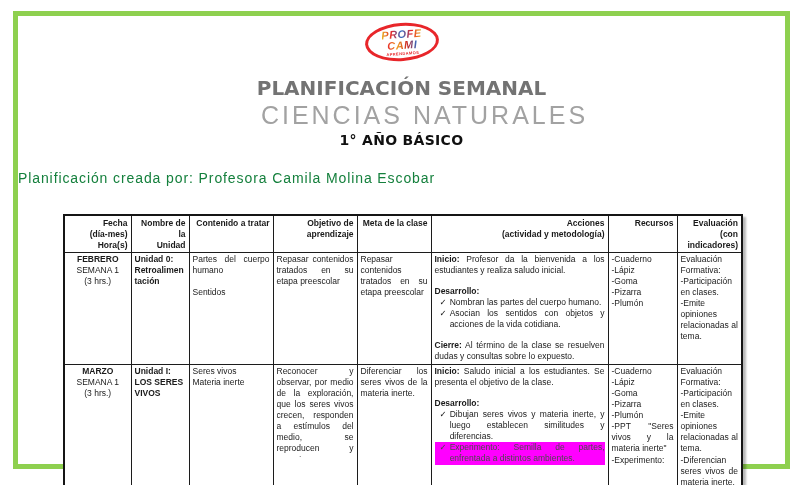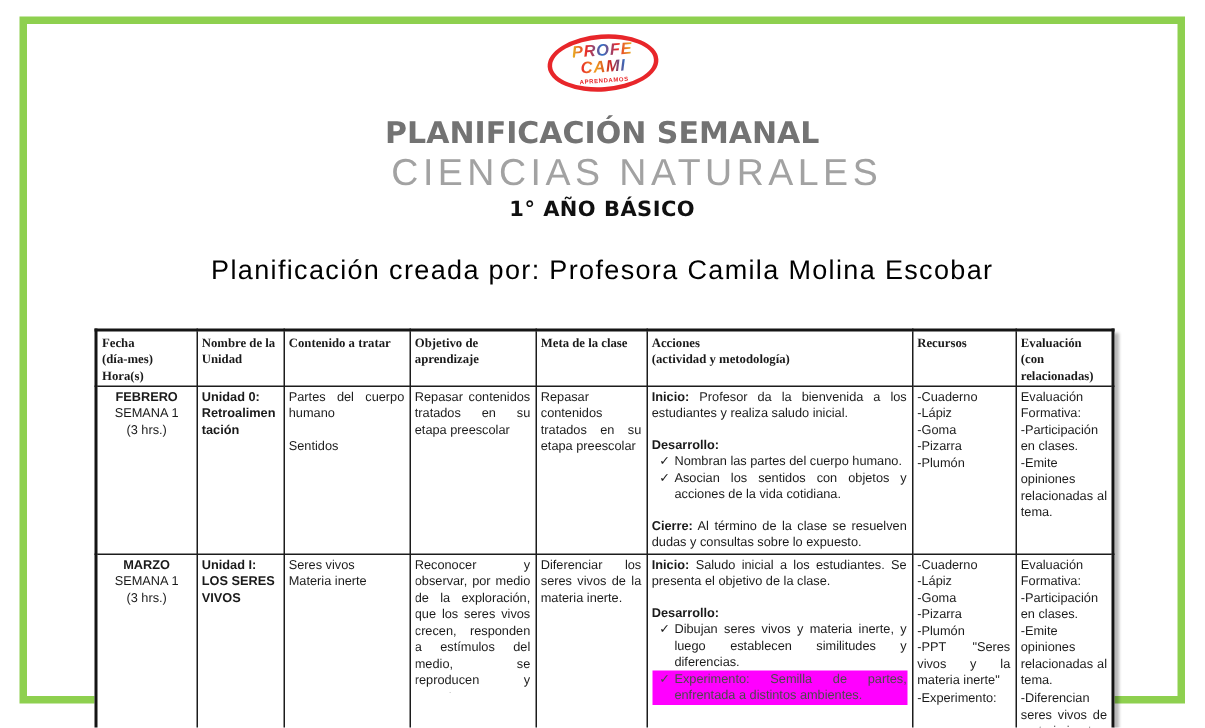--- a/index.html
+++ b/index.html
@@ -38,38 +38,38 @@
   }
   .title2 {
     text-align: center; font-size: 25px; color: var(--title-gray, #a2a2a2);
     letter-spacing: 3px; font-weight: 400; margin-top: 1px; padding-left: 46px;
   }
   .title3 {
     text-align: center; font-family: "DejaVu Sans", sans-serif;
     font-size: 14px; font-weight: 800; color: #101010; margin-top: 2px; letter-spacing: .3px;
   }
   .byline {
-    text-align: center; margin-top: 22px;
-    font-size: 18px; color: #000000; letter-spacing: .9px;
+    text-align: left; margin-top: 22px;
+    font-size: 14px; color: #15803d; letter-spacing: .9px;
   }
 
   
   table.plan {
     border-collapse: collapse; table-layout: fixed; width: 678px;
     margin: 28px 0 0 45px;
     border: 2px solid #151515;
     box-shadow: 3px 3px 2px rgba(0,0,0,.28);
     background: #fff;
   }
   .plan th, .plan td {
     border: 1px solid #1c1c1c; vertical-align: top;
     padding: 1px 3px; font-size: 8.5px; line-height: 1.3; color: #1a1a1a;
     overflow: hidden;
   }
-  .plan th { text-align: left; font-weight: bold; white-space: pre-line; padding-top: 2px; font-family: Liberation Serif, serif; }
+  .plan th { text-align: right; font-weight: bold; white-space: pre-line; padding-top: 2px; }
   tr.r-head { height: 33px; }
   tr.r1 { height: 112px; }
   tr.r2 { height: 95px; }
 
   .c-center { text-align: center; }
   .bold { font-weight: bold; }
   .pre { white-space: pre-line; }
   .just { text-align: justify; }
   .just-all { text-align: justify; text-align-last: justify; }
   .break { overflow-wrap: break-word; word-break: break-word; }
@@ -118,21 +118,21 @@
       <th>Nombre de la
 Unidad</th>
       <th>Contenido a tratar</th>
       <th>Objetivo de
 aprendizaje</th>
       <th>Meta de la clase</th>
       <th>Acciones
 (actividad y metodología)</th>
       <th>Recursos</th>
       <th>Evaluación
-(con relacionadas)</th>
+(con indicadores)</th>
     </tr>
 
     <tr class="r1">
       <td class="c-center">
         <div class="bold">FEBRERO</div>
         <div>SEMANA 1</div>
         <div>(3 hrs.)</div>
       </td>
       <td class="bold pre break">Unidad 0:
 Retroalimentación</td>

